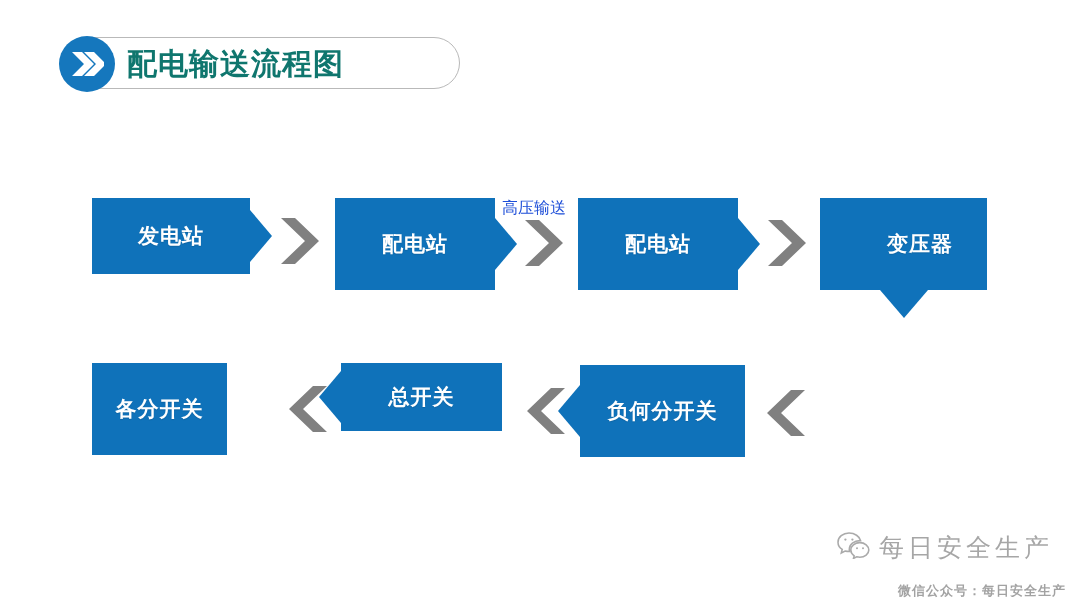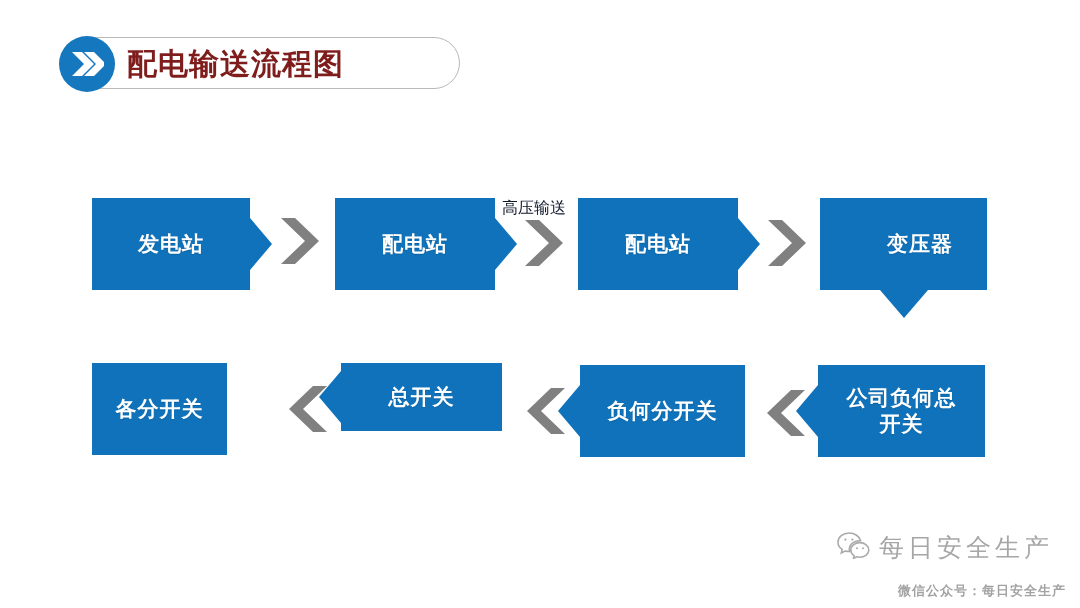--- a/index.html
+++ b/index.html
@@ -46,21 +46,21 @@
   #title-badge svg { display: block; }
   #page-title {
     position: absolute;
     left: 127px;
     top: 41px;
     height: 46px;
     display: flex;
     align-items: center;
     font-size: 30px;
     font-weight: bold;
-    color: #7f1d1d;
+    color: #0f766e;
     letter-spacing: 1px;
     font-family: Liberation Serif, serif;
     white-space: nowrap;
   }
 
   
   .flow-box {
     position: absolute;
     background: #0f72ba;
     color: #ffffff;
@@ -121,21 +121,21 @@
     height: 54px;
   }
   .chevron svg { display: block; width: 100%; height: 100%; }
 
   
   #label-hv {
     position: absolute;
     left: 502px;
     top: 198px;
     font-size: 16px;
-    color: #0f172a;
+    color: #1d4ed8;
     font-family: "DejaVu Serif", "Liberation Serif", serif;
     white-space: nowrap;
   }
 
   
   #watermark {
     position: absolute;
     left: 836px;
     top: 531px;
     width: 230px;
@@ -173,21 +173,21 @@
 
   <div id="title-badge">
     <svg width="34" height="28" viewBox="0 0 34 28" aria-hidden="true">
       <polygon points="2,2 12,2 24,14 12,26 2,26 14,14" fill="#ffffff"></polygon>
       <polygon points="14,2 24,2 36,14 24,26 14,26 26,14" fill="#ffffff"></polygon>
     </svg>
   </div>
 
   <div id="page-title">配电输送流程图</div>
 
-  <div class="flow-box tab-right" style="left:92px; top:198px; width:158px; height:92px;">
+  <div class="flow-box tab-right" style="left:92px; top:198px; width:158px; height:76px;">
     <span class="flow-label">发电站</span>
   </div>
 
   <div class="chevron" style="left:277px; top:214px;">
     <svg viewBox="0 0 46 54" aria-hidden="true">
       <polygon points="4,4 18,4 42,27 18,50 4,50 28,27" fill="#808080"></polygon>
     </svg>
   </div>
 
   <div class="flow-box tab-right" style="left:335px; top:198px; width:160px; height:92px;">
@@ -239,24 +239,20 @@
   <div class="flow-box tab-left" style="left:580px; top:365px; width:165px; height:92px;">
     <span class="flow-label">负何分开关</span>
   </div>
 
   <div class="chevron" style="left:763px; top:386px;">
     <svg viewBox="0 0 46 54" aria-hidden="true">
       <polygon points="42,4 28,4 4,27 28,50 42,50 18,27" fill="#808080"></polygon>
     </svg>
   </div>
 
-  <div class="flow-box tab-left" style="left:818px; top:365px; width:167px; height:92px;">
-    <span class="flow-label">公司负何总
-开关</span>
-  </div>
 
   <div id="watermark">
     <div id="wm-main">
       <span id="wechat-icon">
         <svg width="34" height="28" viewBox="0 0 34 28" aria-hidden="true">
           <path d="M13 2C6.9 2 2 6.1 2 11.2c0 2.9 1.6 5.5 4.2 7.2L5.3 22l3.8-2c1.2.3 2.5.5 3.9.5h.6c-.2-.7-.3-1.4-.3-2.1 0-4.9 4.8-8.8 10.7-8.8h.6C23.5 5.4 18.8 2 13 2z" fill="none" stroke="#777777" stroke-width="1.6"></path>
           <circle cx="9.4" cy="8.6" r="1.15" fill="#777777"></circle>
           <circle cx="16.4" cy="8.6" r="1.15" fill="#777777"></circle>
           <path d="M23.8 11.6c-5 0-9 3.3-9 7.4 0 2.3 1.3 4.4 3.4 5.8l-.7 2.6 3.1-1.6c1 .2 2.1.4 3.2.4 5 0 9-3.3 9-7.2s-4-7.4-9-7.4z" fill="none" stroke="#777777" stroke-width="1.6"></path>
           <circle cx="21" cy="17.2" r="1" fill="#777777"></circle>

